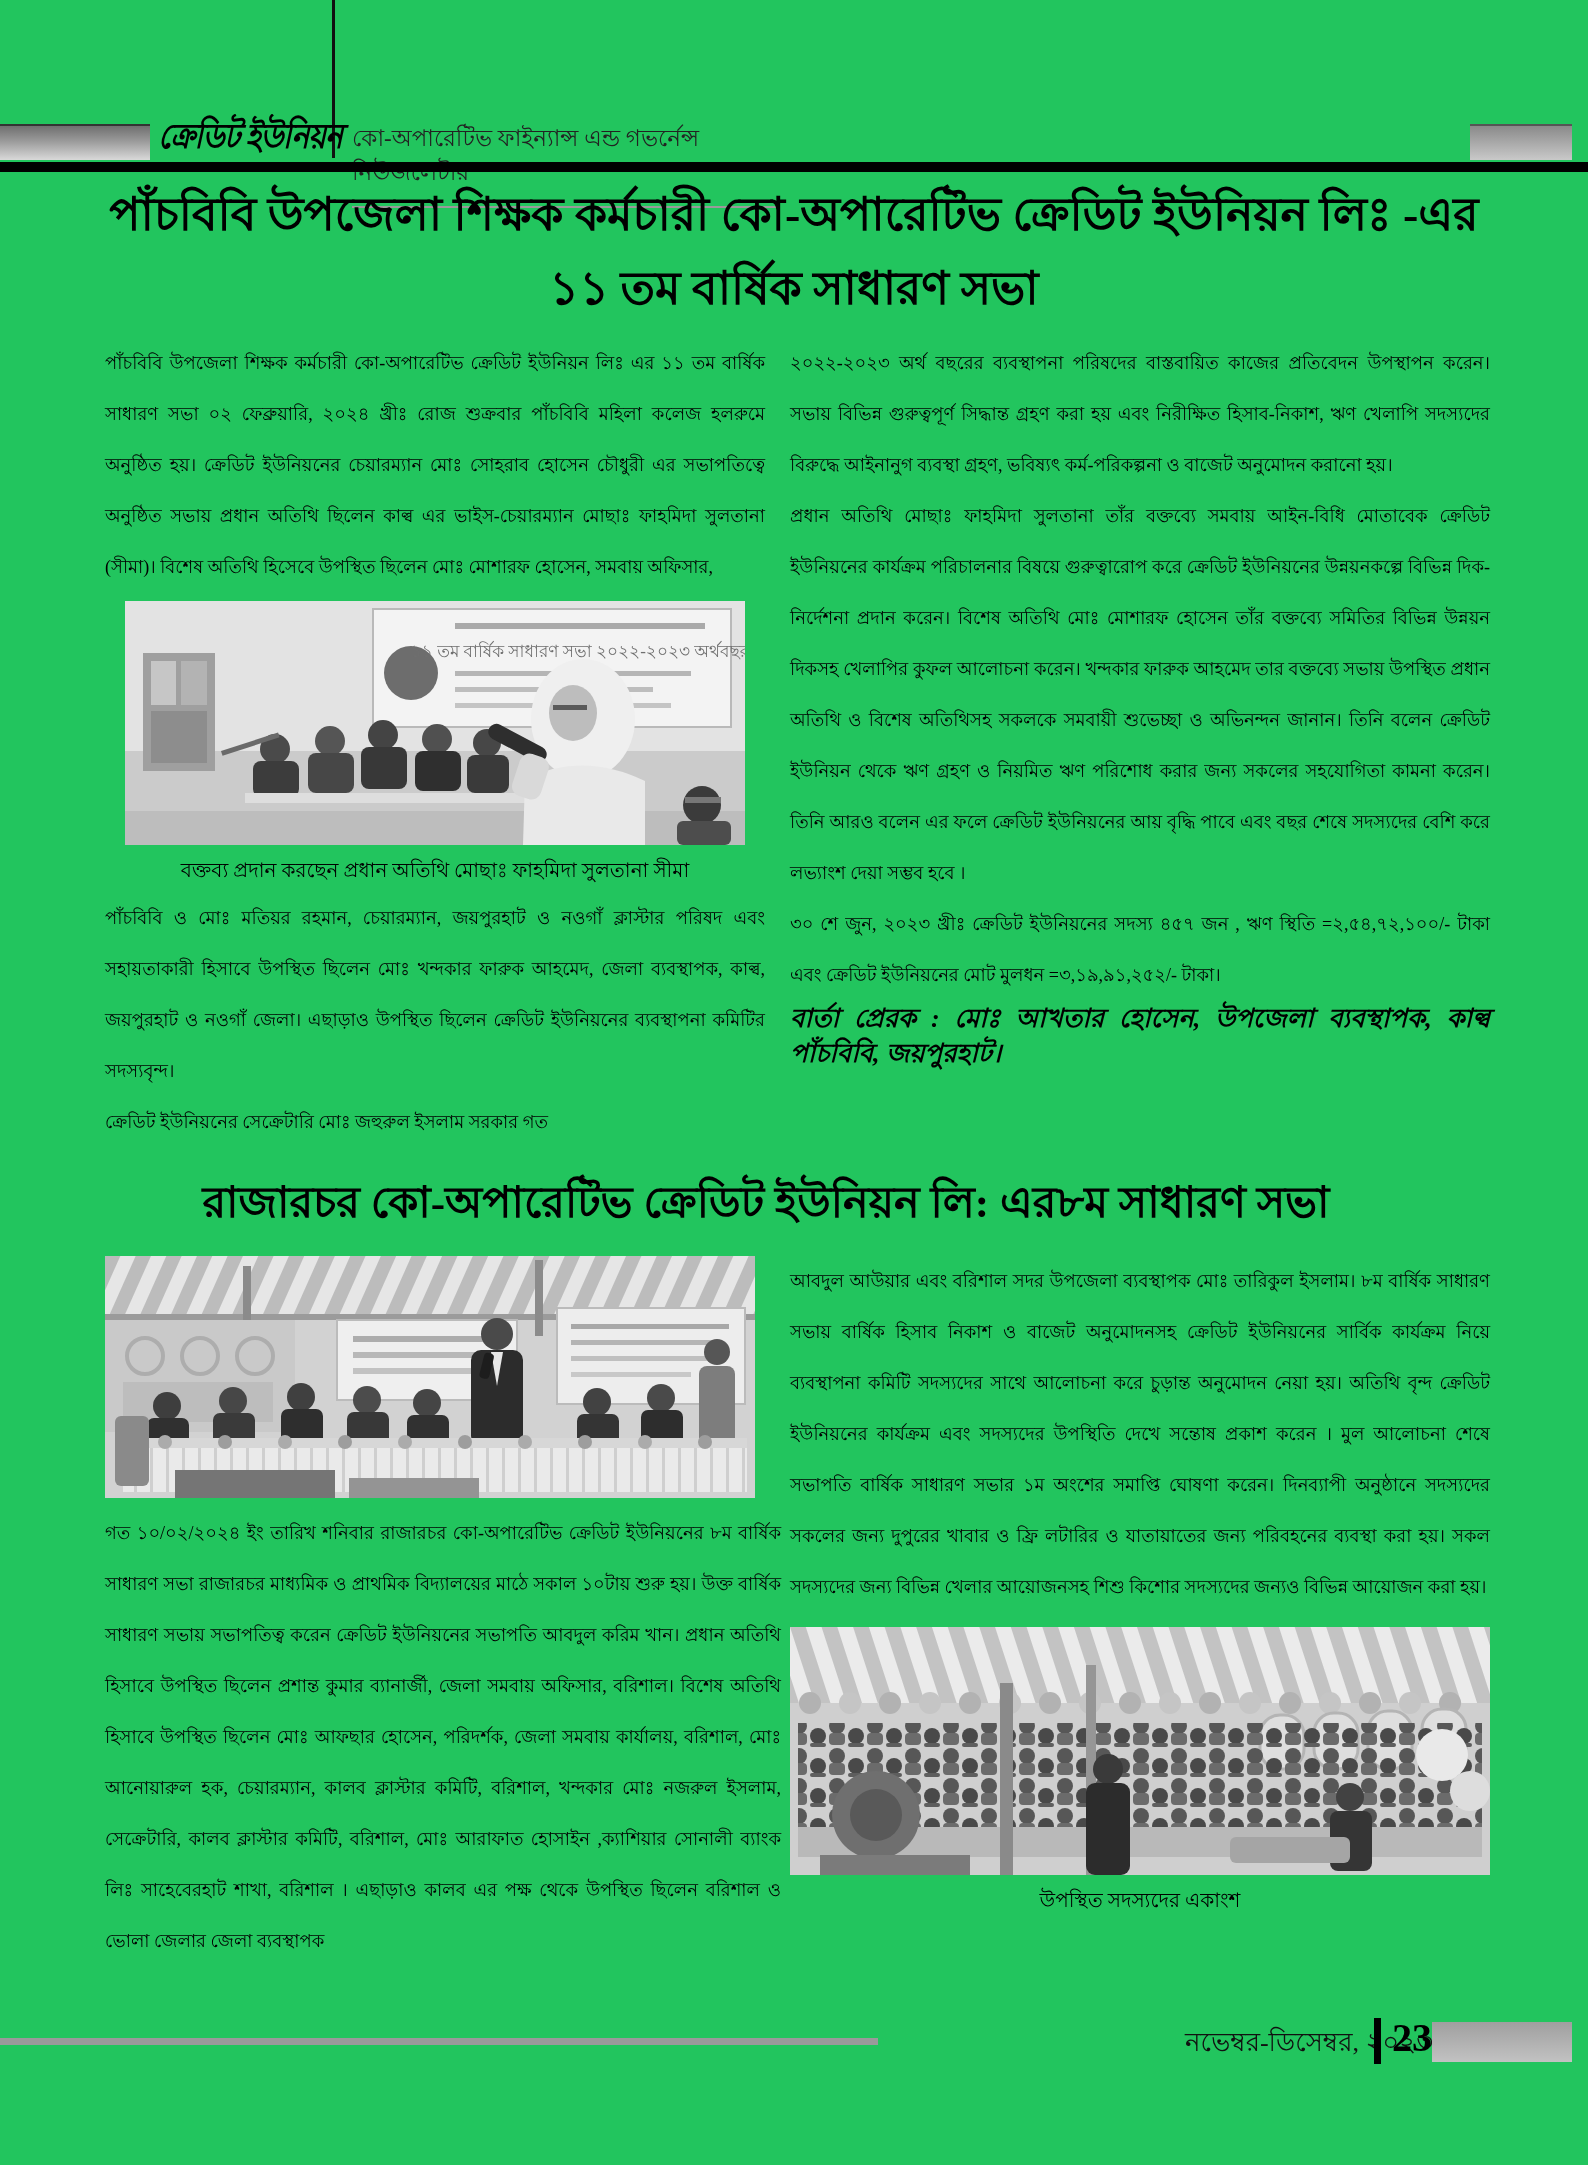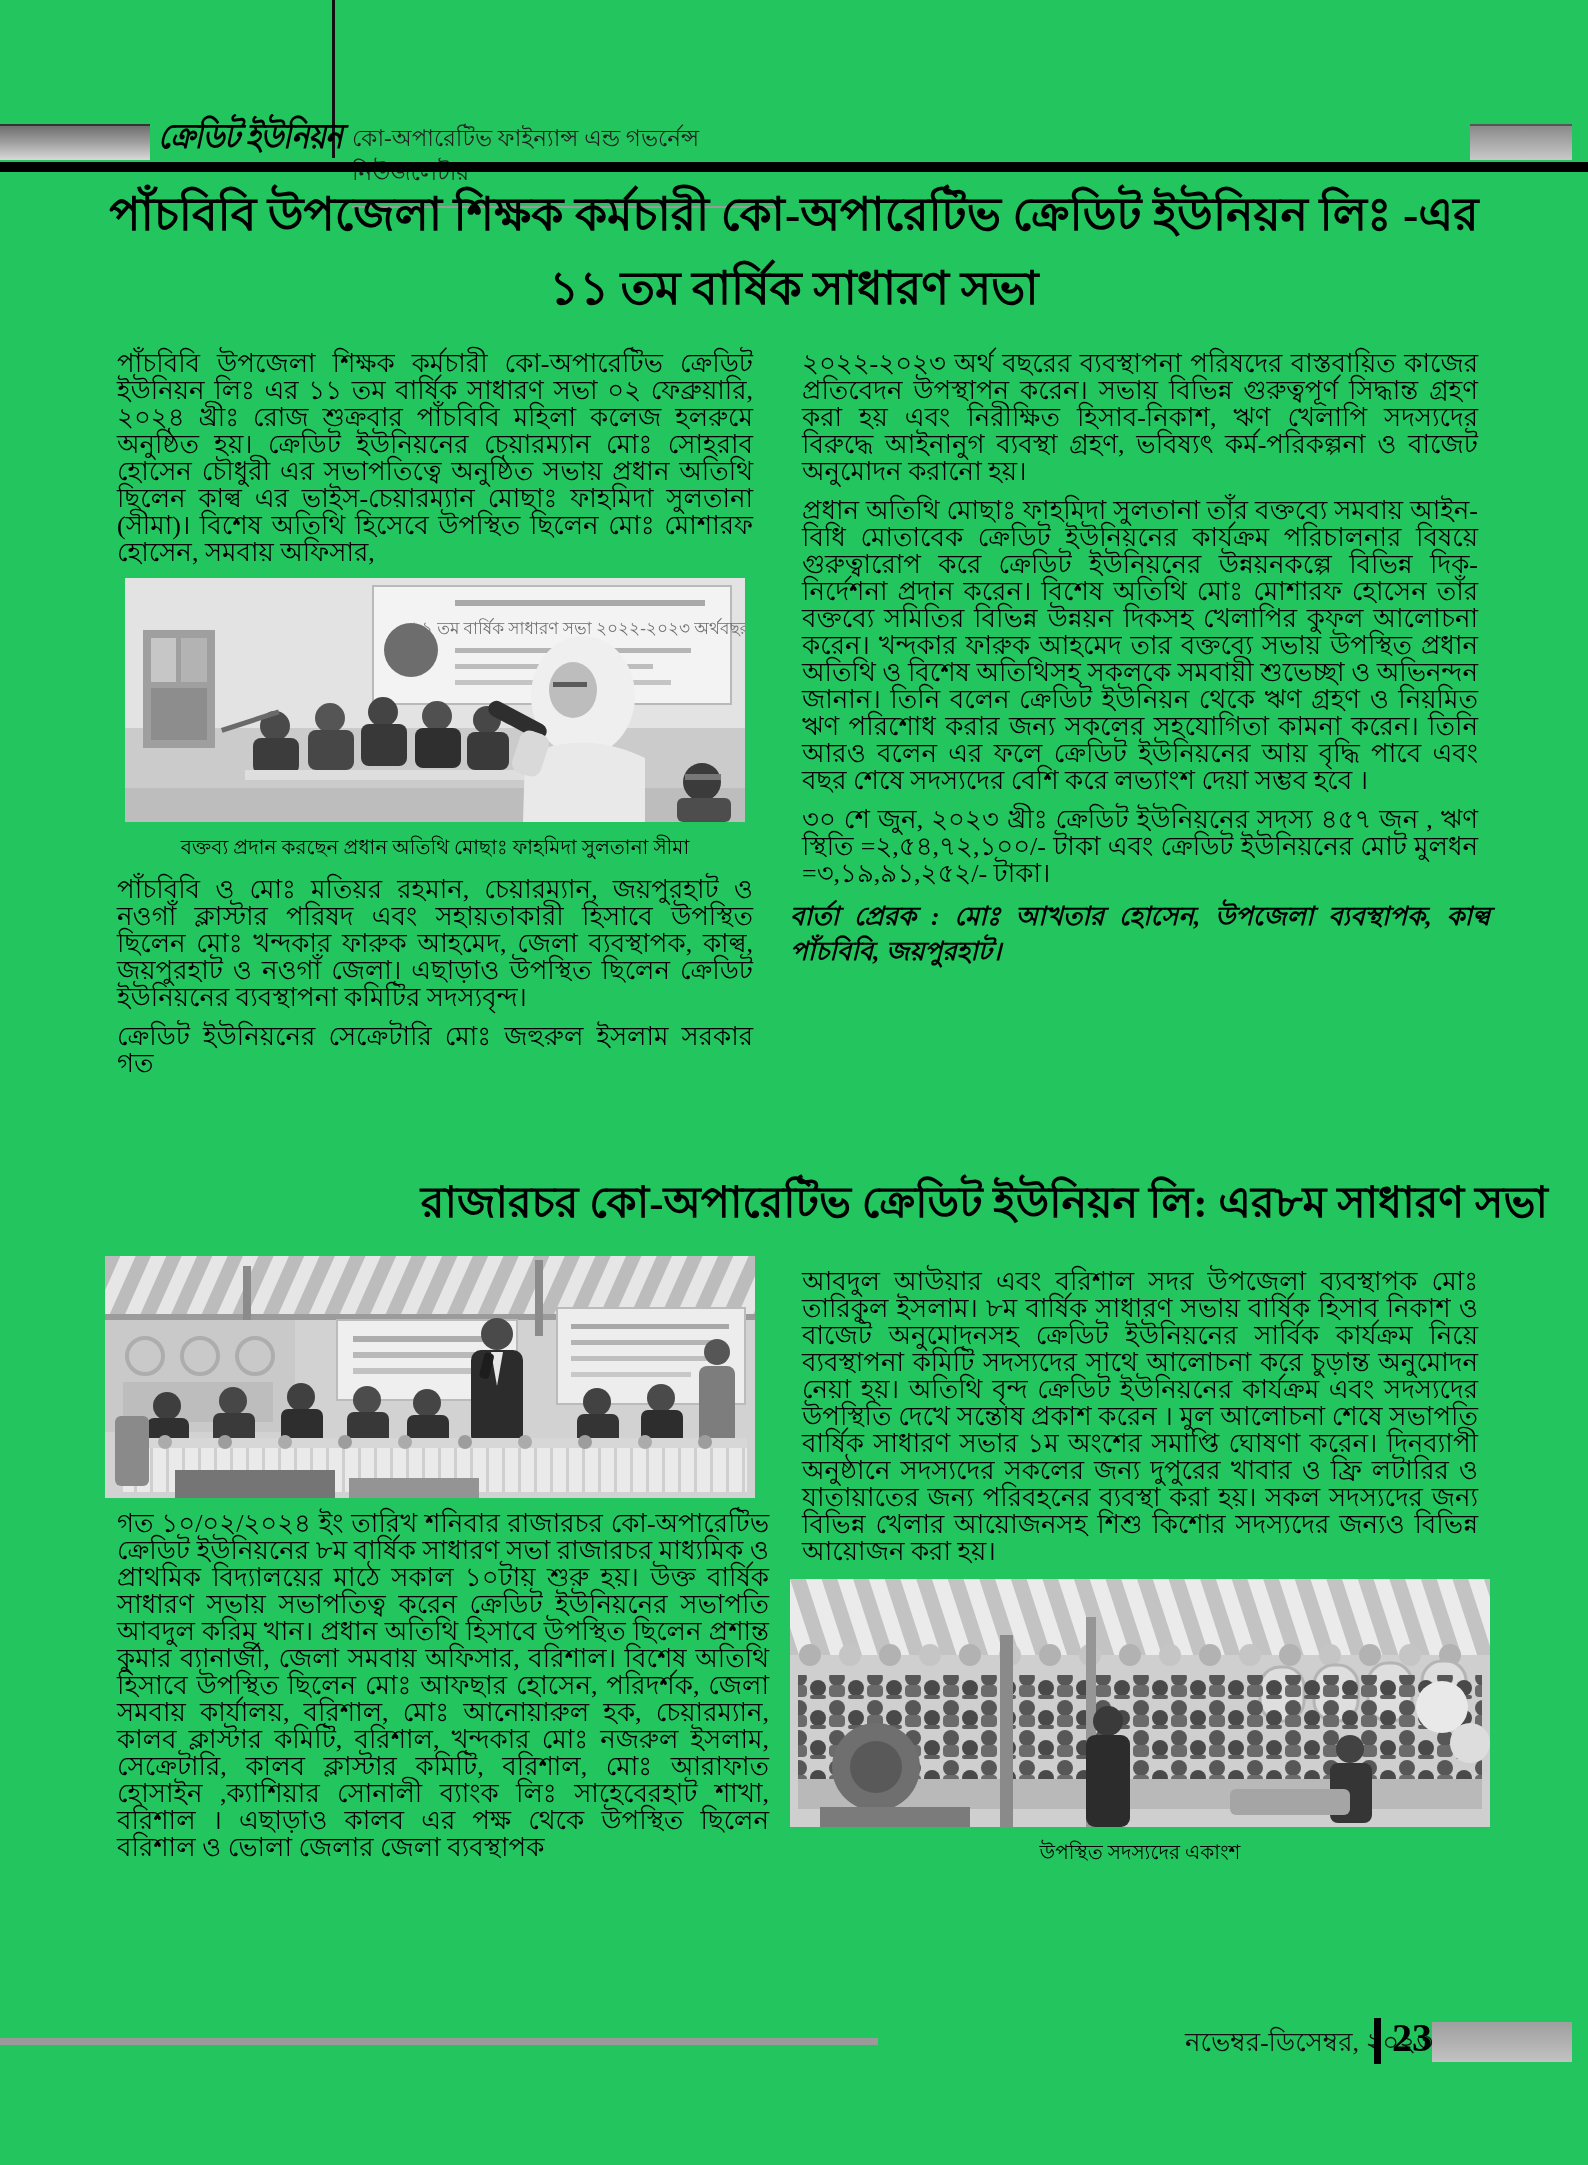--- a/index.html
+++ b/index.html
@@ -17,24 +17,24 @@
     background:linear-gradient(180deg,#8a8a8a 0%,#c9c9c9 100%);border-top:2px solid #555;}
   .masthead-logo{position:absolute;left:158px;top:116px;width:170px;
     font-size:30px;font-weight:900;font-style:italic;letter-spacing:-1px;
     line-height:42px;white-space:nowrap;transform:scaleY(1.15);}
   .masthead-subtitle{position:absolute;left:352px;top:122px;width:424px;
     font-size:23px;line-height:34px;color:#222;border-bottom:2px solid #9a9a9a;padding-bottom:16px;}
   .masthead-rule{position:absolute;left:0;top:162px;width:1588px;height:10px;background:#000;}
   
   .a1-title{position:absolute;left:0;top:178px;width:1588px;text-align:center;
     font-weight:700;font-size:46px;line-height:74px;}
-  .a2-title{position:absolute;left:16px;top:1168px;width:1532px;text-align:right;
+  .a2-title{position:absolute;left:0;top:1168px;width:1532px;text-align:center;
     font-weight:700;font-size:43px;line-height:70px;}
   
-  .bodytext{font-size:26px;line-height:27px;text-align:justify;margin:12px;}
+  .bodytext{font-size:18px;line-height:51px;text-align:justify;margin:0;}
   .a1-left{position:absolute;left:105px;top:338px;width:660px;}
   .a1-right{position:absolute;left:790px;top:338px;width:700px;}
   .a2-left{position:absolute;left:105px;top:1256px;width:676px;}
   .a2-right{position:absolute;left:790px;top:1256px;width:700px;}
   .sender{font-weight:700;font-style:italic;margin:0;font-size:26px;line-height:35px;text-align:justify;}
   .photo{display:block;margin:8px auto 0;background:#d6d6d6;}
   .photo-caption{font-size:20px;line-height:34px;text-align:center;margin:8px 0 6px;}
   
   .footer-line{position:absolute;left:0;top:2038px;width:878px;height:7px;background:#9a9a9a;}
   .footer-date{position:absolute;left:1185px;top:2026px;font-size:26px;line-height:34px;color:#111;}

